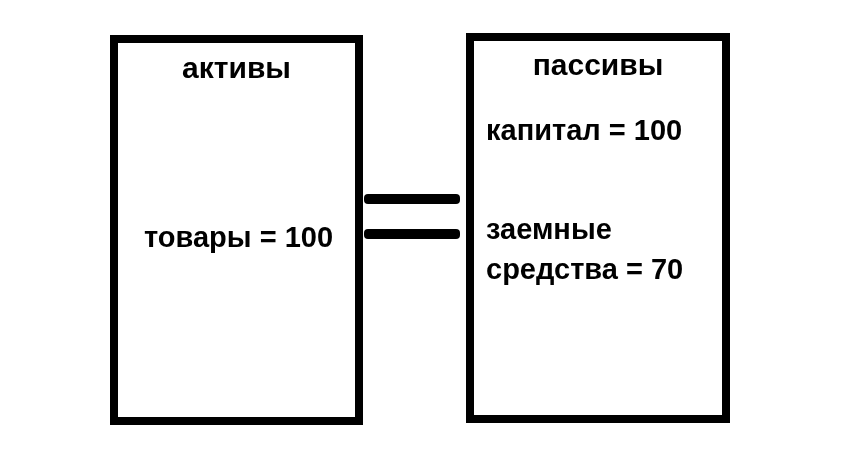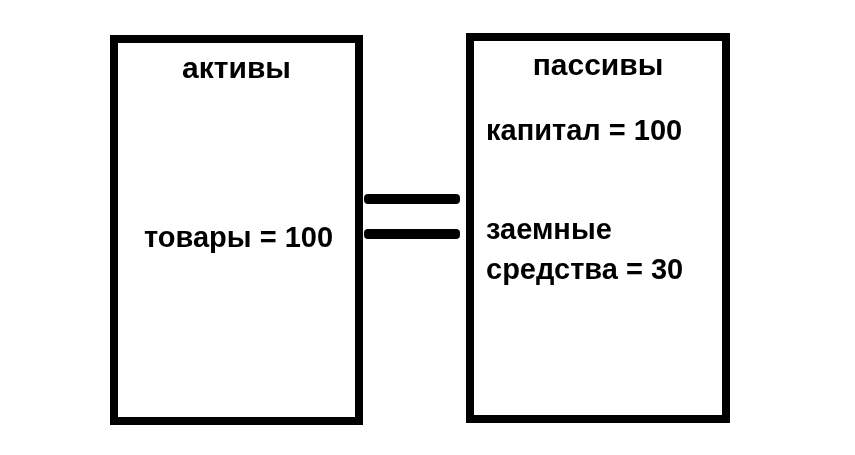--- a/index.html
+++ b/index.html
@@ -90,16 +90,16 @@
   </div>
 
   <div class="equals-sign">
     <div class="eq-bar eq-bar-top"></div>
     <div class="eq-bar eq-bar-bottom"></div>
   </div>
 
   <div class="box box-liabilities">
     <div class="box-title box-title-liabilities">пассивы</div>
     <div class="box-item item-capital">капитал = 100</div>
-    <div class="box-item item-borrowed">заемные средства = 30</div>
+    <div class="box-item item-borrowed">заемные средства = 70</div>
   </div>
 
 </div>
 
 </body></html>

